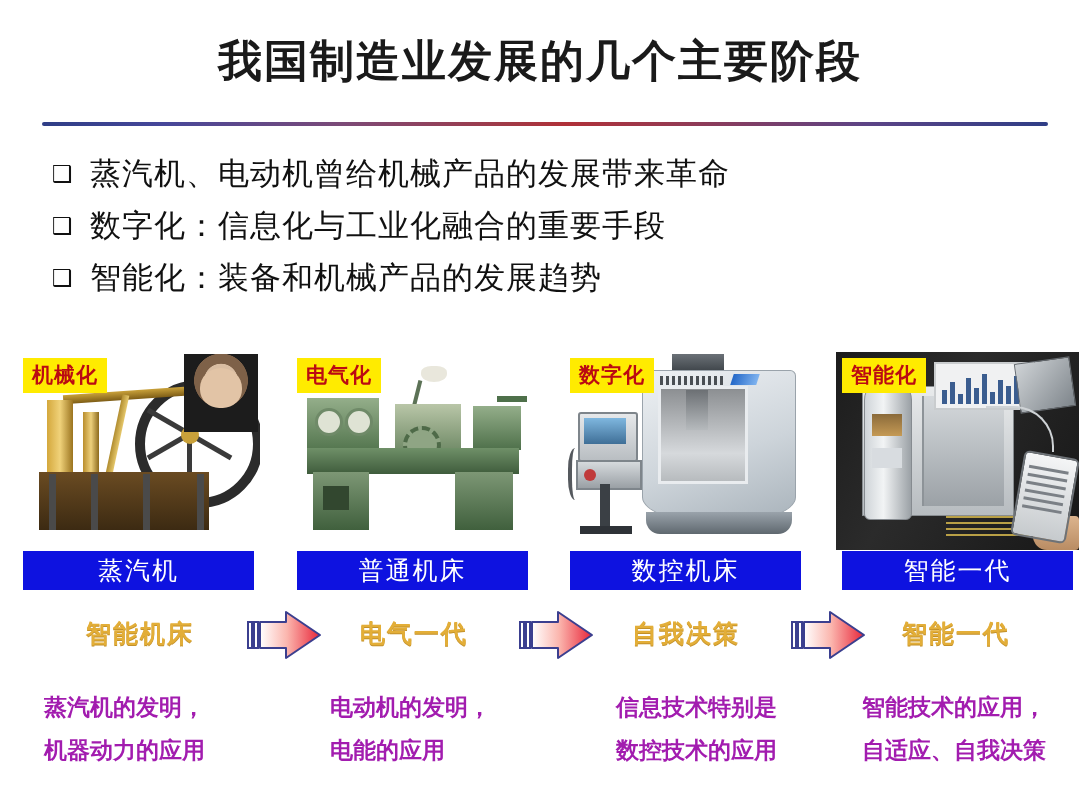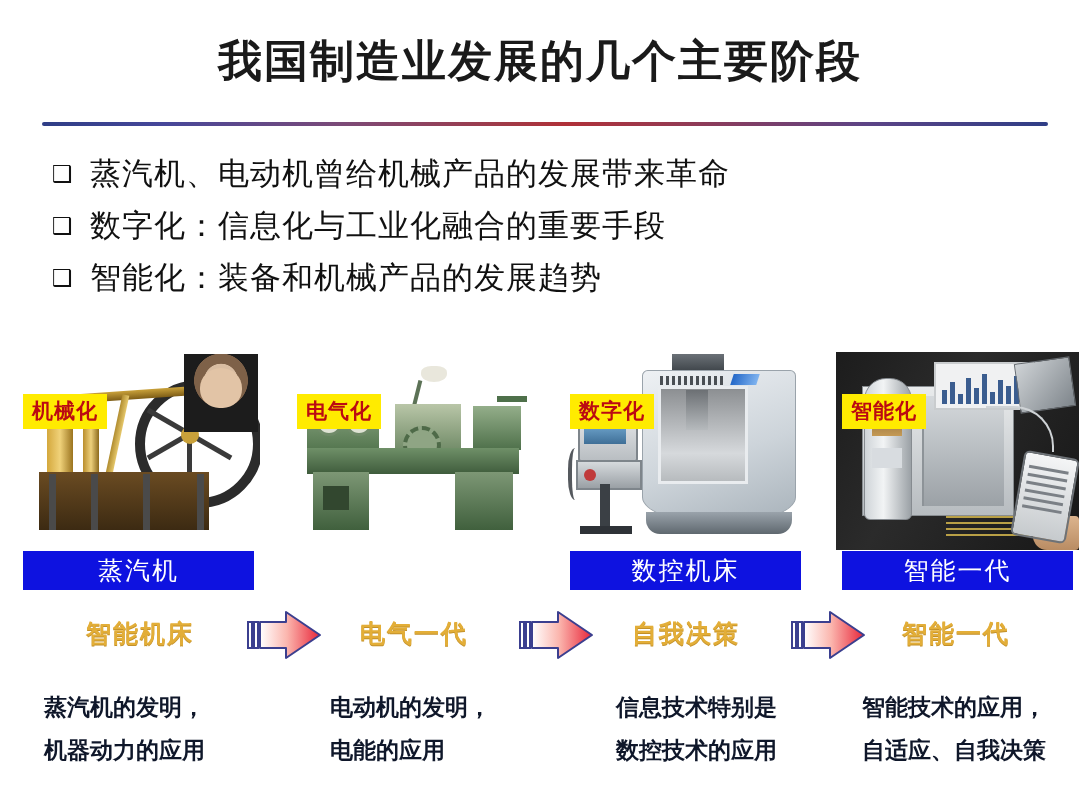--- a/index.html
+++ b/index.html
@@ -111,21 +111,20 @@
     z-index: 6;
     background: #ffeb00;
     color: #bb0a12;
     font-family: "DejaVu Sans", sans-serif;
     font-weight: 700;
     font-size: 21px;
     line-height: 30px;
     padding: 2px 9px 3px 9px;
     letter-spacing: 1px;
     white-space: nowrap;
-    margin-top: 36px;
   }
 
   .caption-bar {
     position: absolute;
     left: 6px;
     top: 199px;
     width: 231px;
     height: 39px;
     background: #0e12e0;
     color: #ffffff;
@@ -301,21 +300,21 @@
     height: 110px;
   }
   .desc-block {
     position: absolute;
     top: 0;
     width: 250px;
     font-family: Liberation Sans, sans-serif;
     font-weight: 700;
     font-size: 23px;
     line-height: 43px;
-    color: #0f172a;
+    color: #a21caf;
     letter-spacing: 0px;
     white-space: nowrap;
   }
   .desc-block.d0 { left: 44px; }
   .desc-block.d1 { left: 330px; }
   .desc-block.d2 { left: 616px; }
   .desc-block.d3 { left: 862px; }
   .desc-line { display: block; }
 </style>
 </head>
@@ -379,20 +378,21 @@
         <div class="la-gear"></div>
         <div class="la-tail"></div>
         <div class="la-hand"></div>
         <div class="la-bed"></div>
         <div class="la-foot1"></div>
         <div class="la-foot2"></div>
         <div class="la-box"></div>
       </div>
       <div class="badge">电气化</div>
     </div>
+    <div class="caption-bar">普通机床</div>
   </div>
 
   <div class="stage-panel p2">
     <div class="panel-photo">
       <div class="art">
         <div class="cn-top"></div>
         <div class="cn-body"></div>
         <div class="cn-window"></div>
         <div class="cn-spindle"></div>
         <div class="cn-brand"></div>

